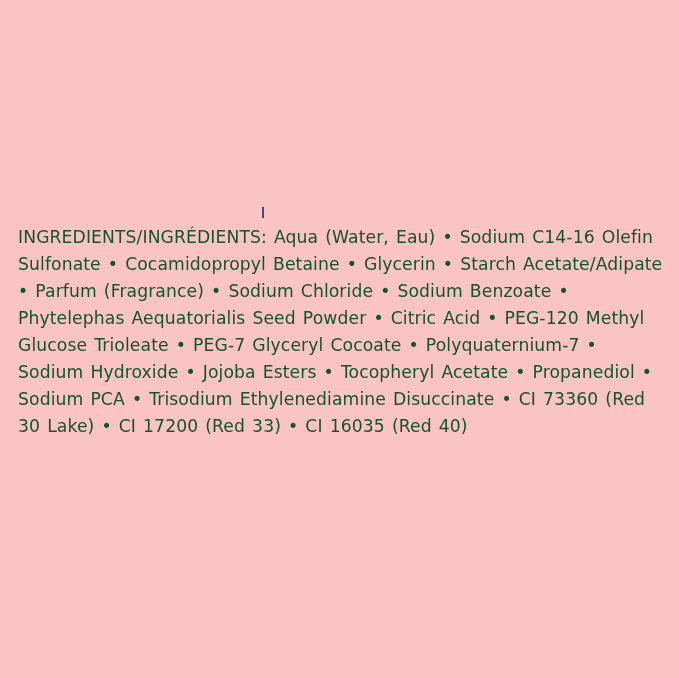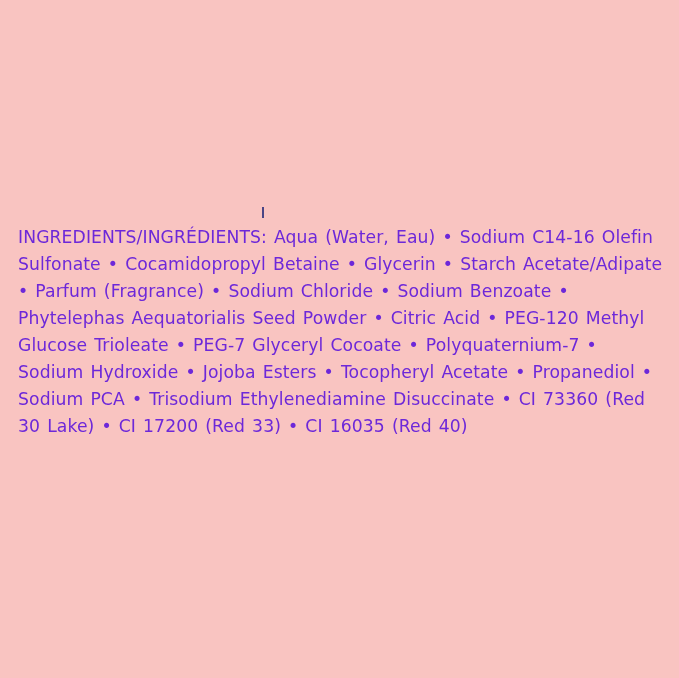--- a/index.html
+++ b/index.html
@@ -18,21 +18,21 @@
     width: 679px;
     height: 678px;
     background: #f9c4c1;
     box-sizing: border-box;
   }
   #ingredients-block {
     position: absolute;
     left: 18px;
     top: 224px;
     width: 645px;
-    color: #6d28d9;
+    color: #14532d;
     font-family: "DejaVu Sans", sans-serif;
     font-size: 17.2px;
     line-height: 27px;
     letter-spacing: 0.1px;
     text-align: left;
     word-spacing: 1.5px;
   }
   #ingredients-block .heading {
     font-weight: 400;
   }

